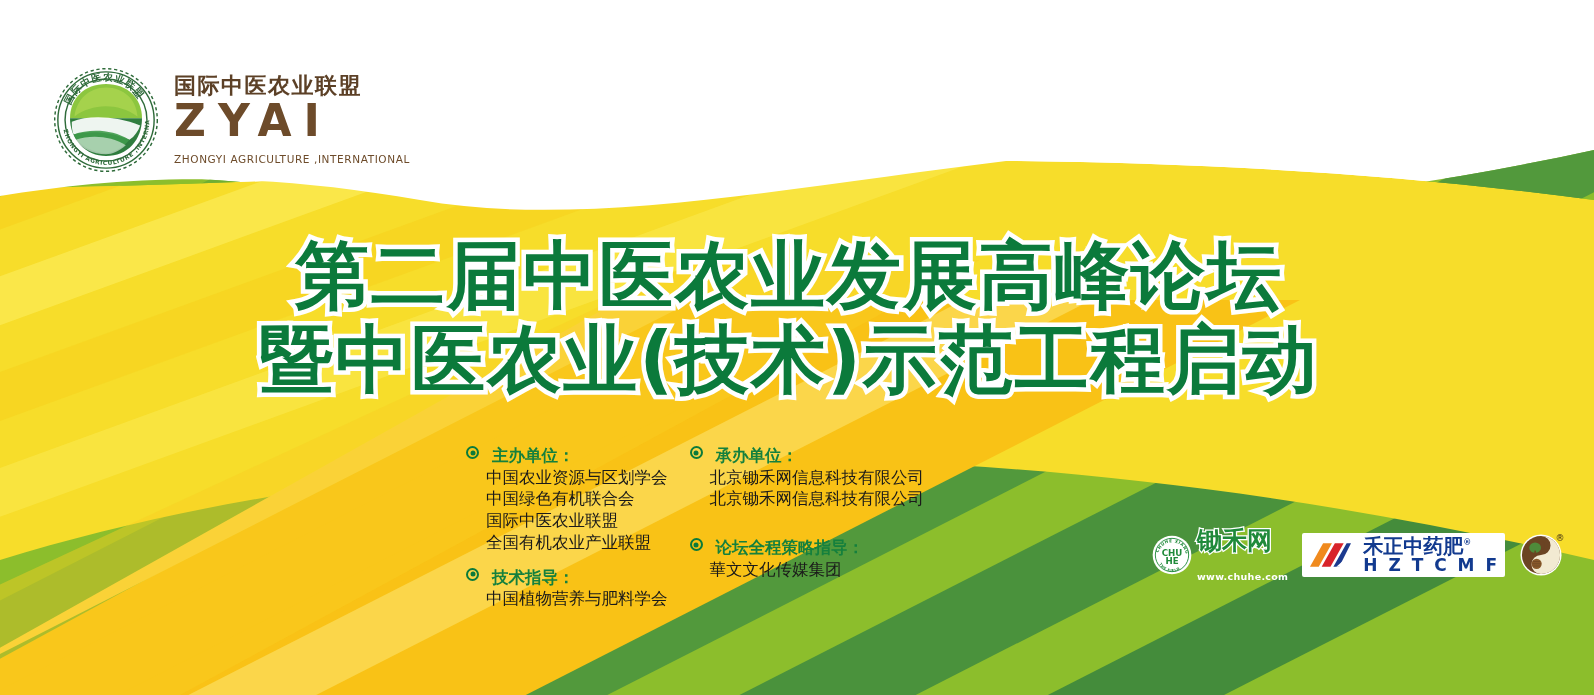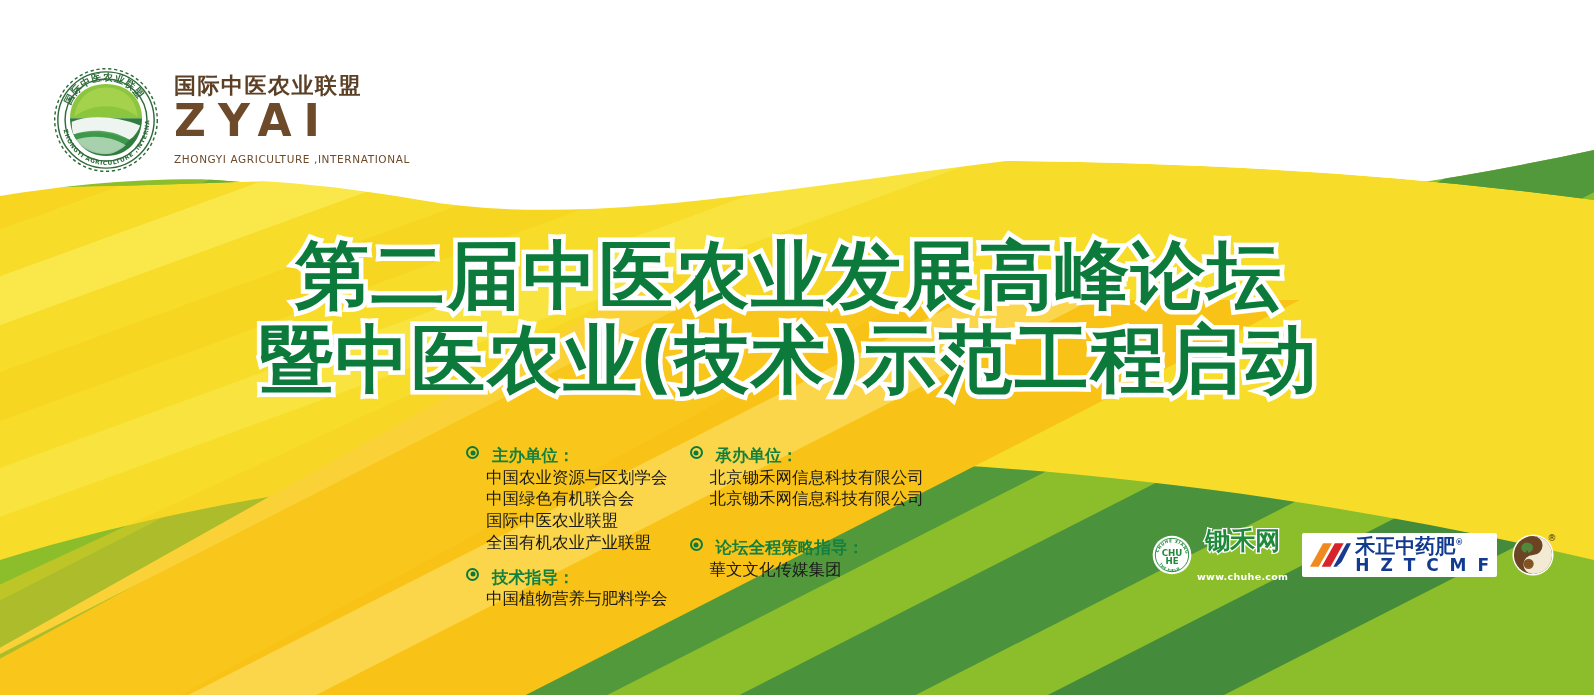--- a/index.html
+++ b/index.html
@@ -84,33 +84,33 @@
   
   #sponsors{
     position:absolute;left:1152px;top:528px;
     display:flex;align-items:center;gap:14px;z-index:6;
   }
   .sponsor{display:flex;align-items:center;}
 
   
   #sp-chuhe{gap:5px;}
   #chuhe-seal{width:40px;height:40px;flex:0 0 auto;}
-  #chuhe-words{display:flex;flex-direction:column;line-height:1;align-items:center;}
+  #chuhe-words{display:flex;flex-direction:column;line-height:1;}
   #chuhe-cn{
     font-size:25px;font-weight:bold;color:#1f8a3a;
     letter-spacing:0px;white-space:nowrap;
     -webkit-text-stroke:2.5px #ffffff;paint-order:stroke fill;
   }
   #chuhe-url{
     font-size:9.5px;font-weight:bold;color:#ffffff;
     letter-spacing:0.3px;margin-top:19px;white-space:nowrap;
   }
 
   
-  #sp-hz{gap:4px;background:#ffffff;padding:3px 5px;border-radius:2px;}
+  #sp-hz{gap:12px;background:#ffffff;padding:3px 5px;border-radius:2px;}
   #hz-mark{width:44px;height:30px;flex:0 0 auto;}
   #hz-words{display:flex;flex-direction:column;line-height:1;}
   #hz-cn{font-size:20px;font-weight:bold;color:#123a8f;letter-spacing:0px;
     white-space:nowrap;position:relative;}
   #hz-reg{font-size:8px;vertical-align:super;}
   #hz-en{font-size:17px;font-weight:bold;color:#123a8f;letter-spacing:2.5px;
     margin-top:1px;white-space:nowrap;}
 
   
   #sp-yy{position:relative;}

